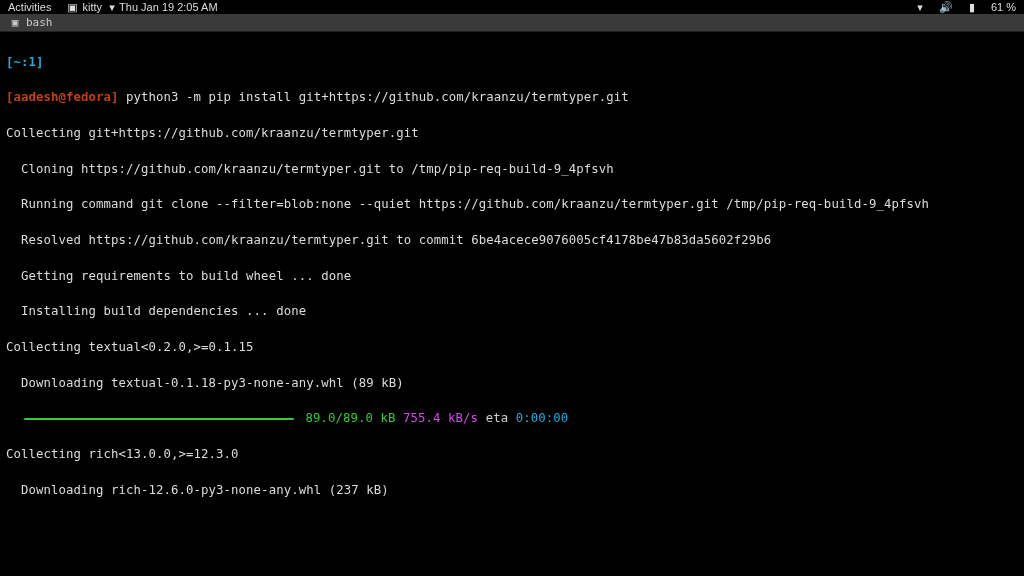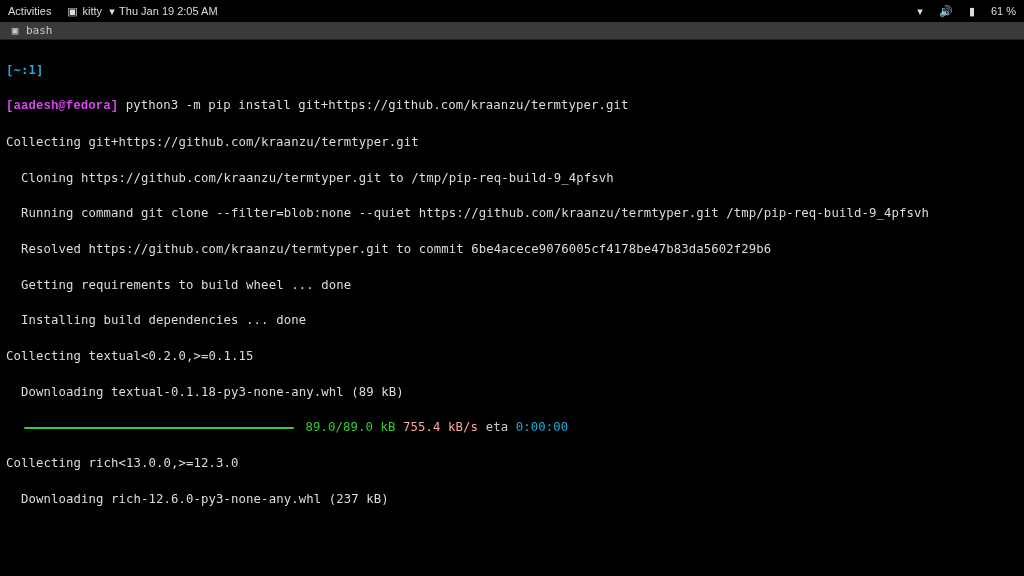--- a/index.html
+++ b/index.html
@@ -4,21 +4,21 @@
 <style>
 * { margin: 0; padding: 0; box-sizing: border-box; }
 body {
   width: 1024px; height: 576px;
   background: #000;
   font-family: monospace;
   font-size: 12px;
   overflow: hidden;
 }
 .topbar {
-  height: 22px;
+  height: 14px;
   background: #000;
   color: #ddd;
   display: flex;
   align-items: center;
   padding: 0 8px;
   font-family: sans-serif;
   font-size: 11px;
 }
 .topbar .left { display: flex; align-items: center; gap: 14px; }
 .topbar .center { flex: 1; }
@@ -37,23 +37,23 @@
   background: #000;
   color: #ccc;
   padding: 4px 6px;
   line-height: 1.45;
   font-size: 12.3px;
   letter-spacing: 0.1px;
   white-space: pre-wrap;
   word-break: break-all;
 }
 .cyan { color: #2ad; }
-.lime { color: #d946ef; font-family: Liberation Mono, monospace; }
+.lime { color: #c2410c; }
 .green { color: #3c3; }
-.red { color: #fca5a5; }
+.red { color: #d946ef; }
 .white { color: #ddd; }
 .bold { font-weight: bold; }
 .bar {
   display: inline-block;
   height: 2px;
   background: #3c3;
   border-radius: 1px;
   vertical-align: middle;
   margin-left: 18px;
   margin-right: 4px;

